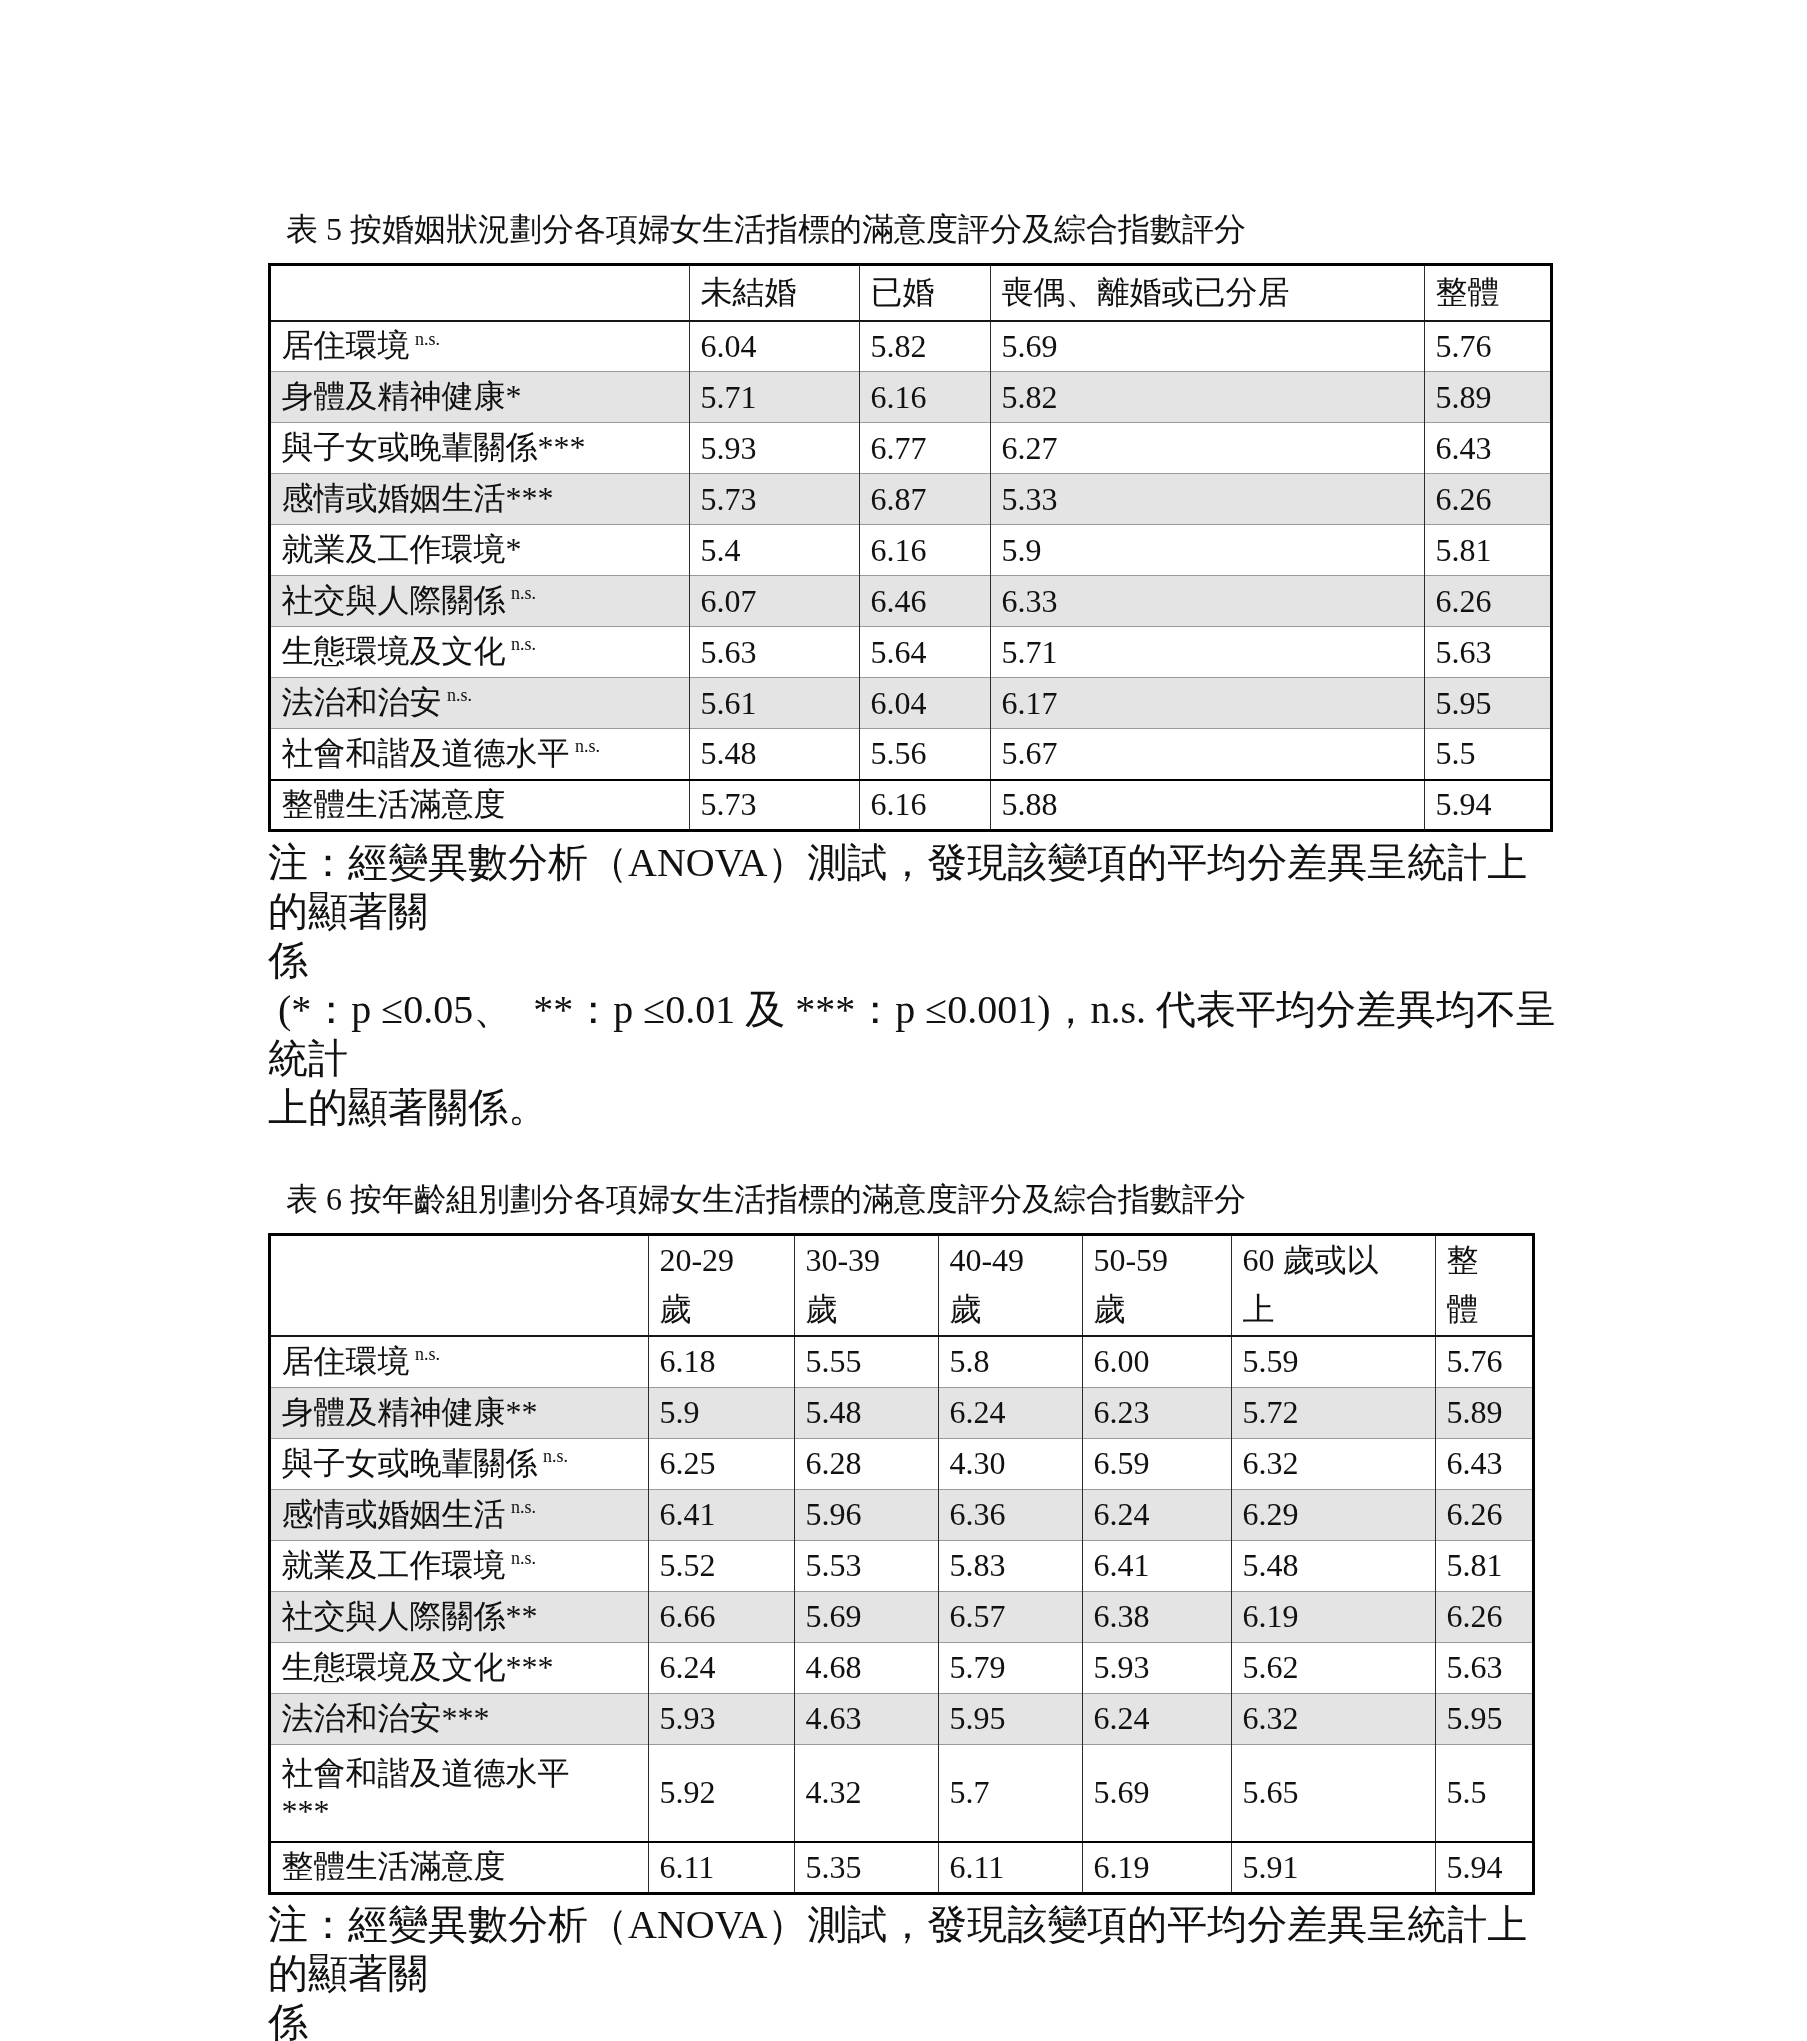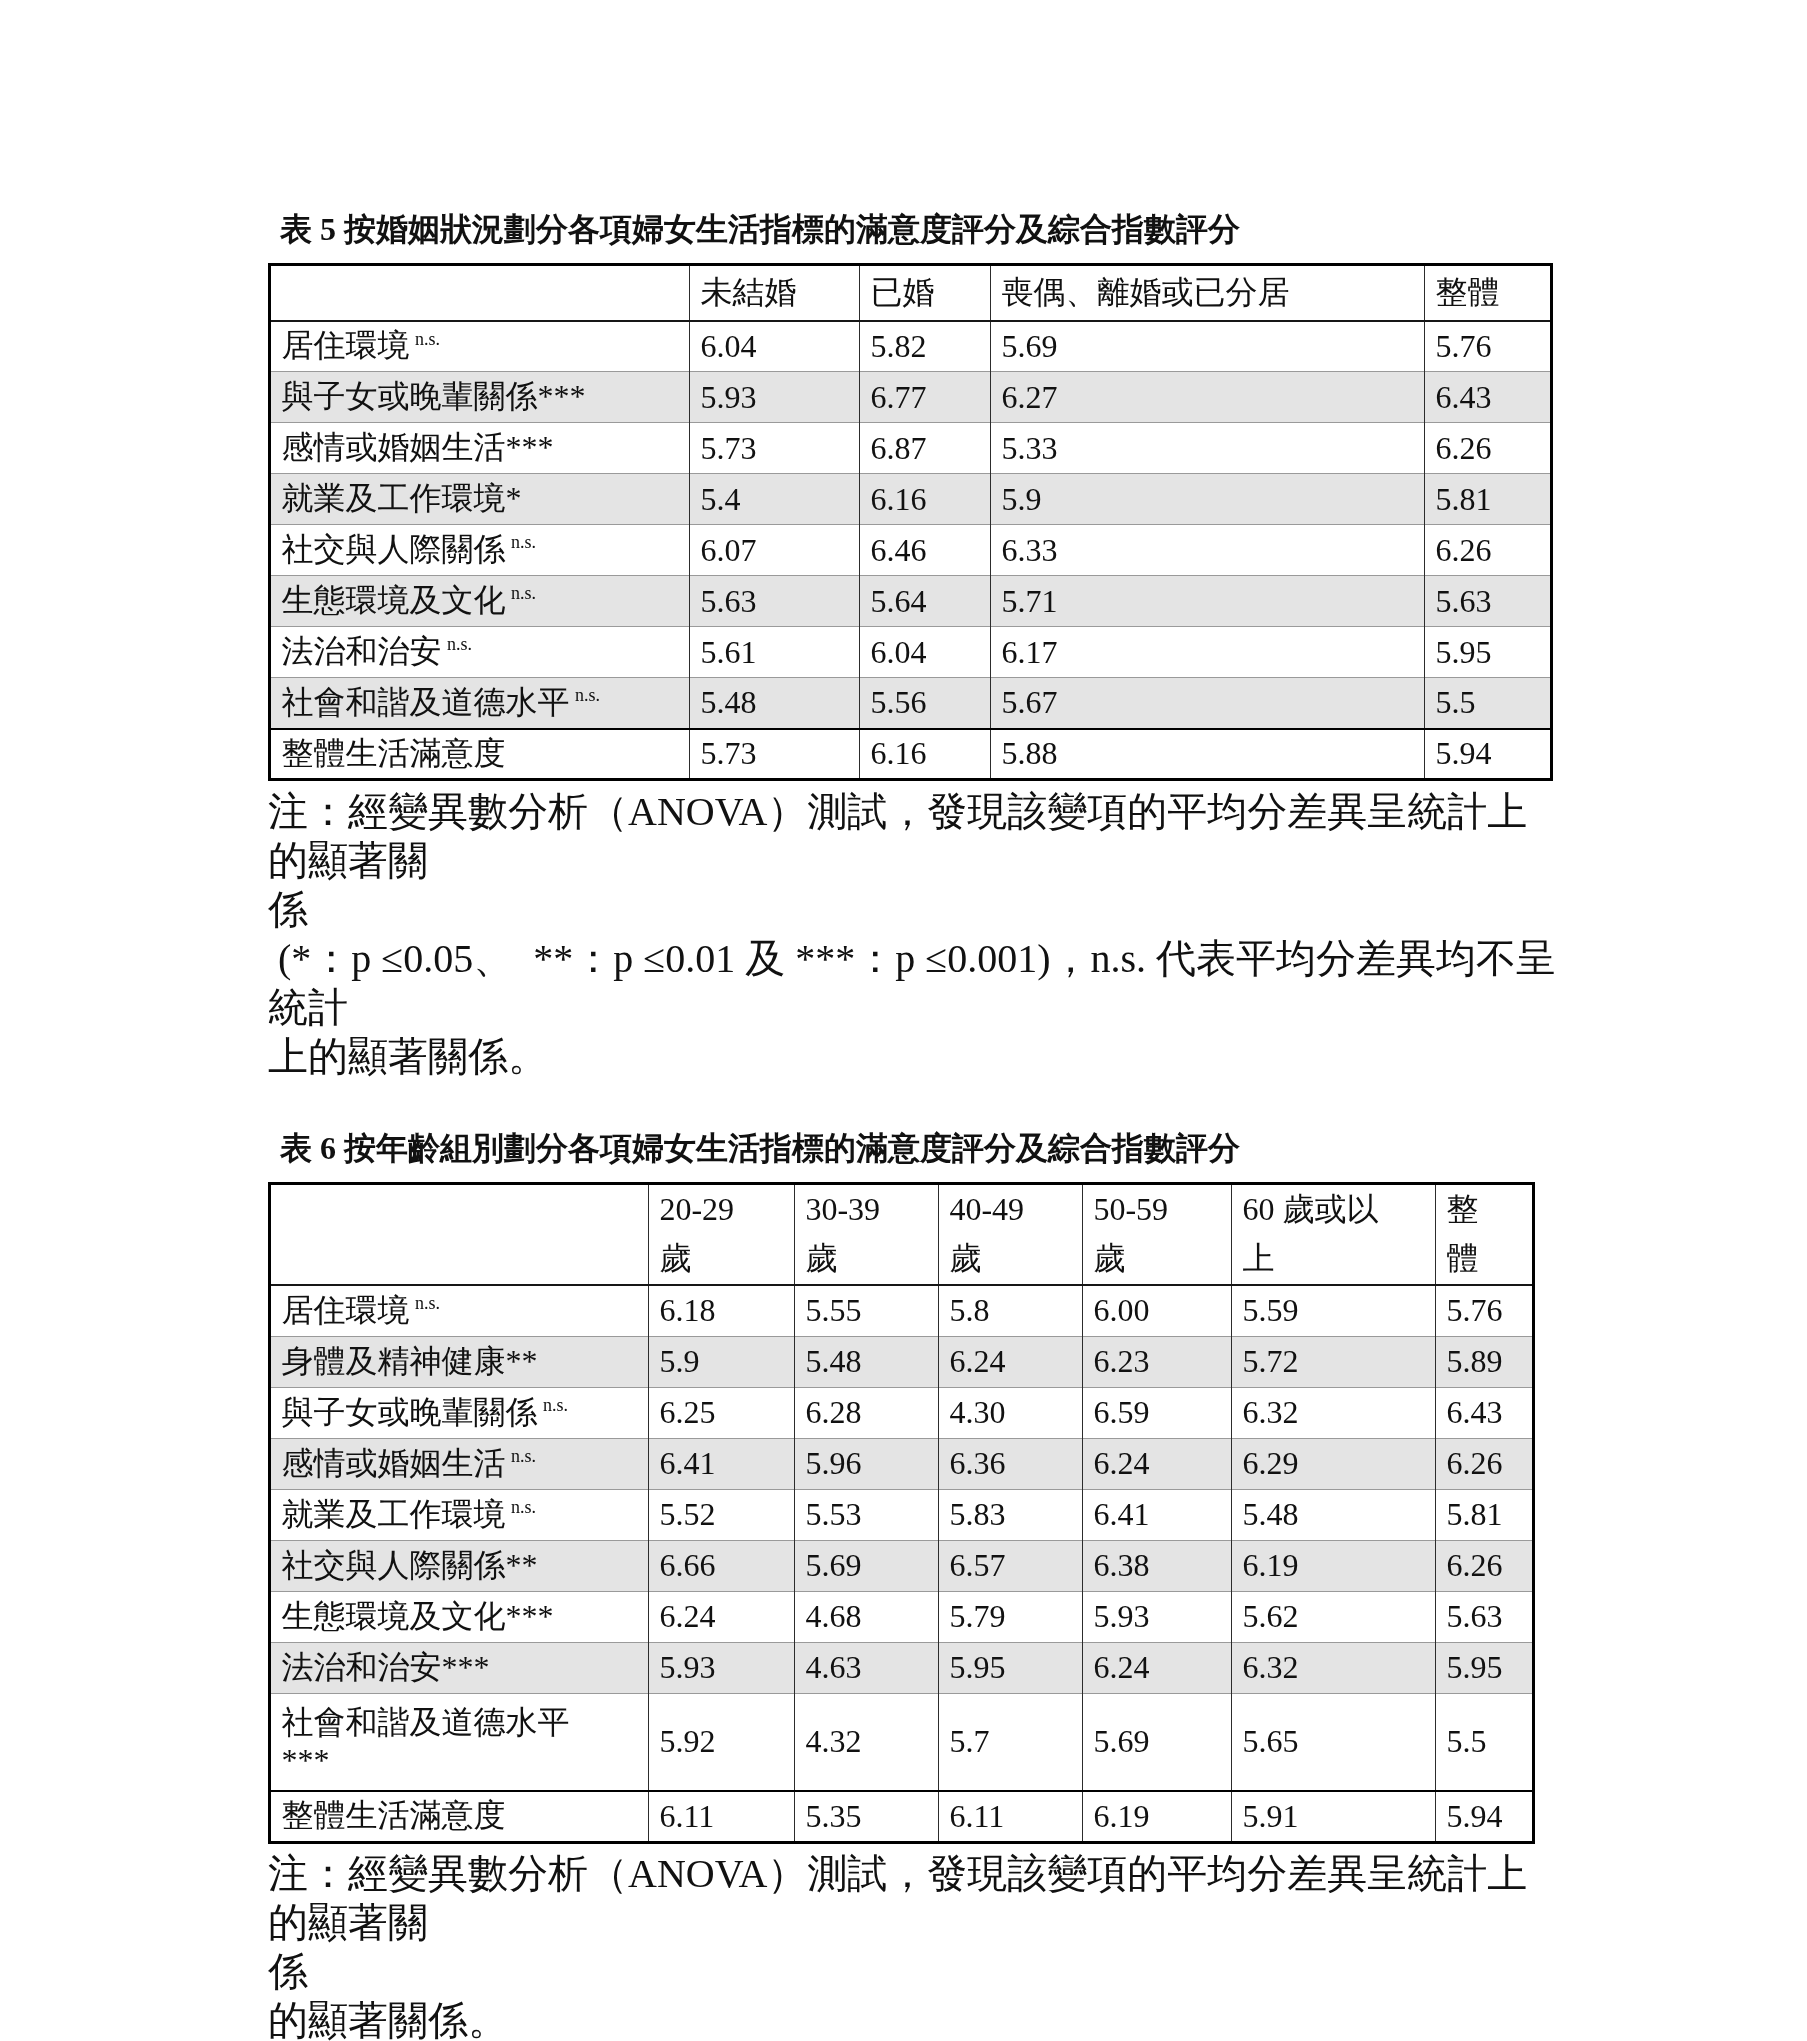--- a/index.html
+++ b/index.html
@@ -16,23 +16,22 @@
   }
   .content {
     position: absolute;
     left: 268px;
     top: 209px;
     width: 1299px;
   }
   .table-title {
     font-size: 32px;
     line-height: 41px;
-    margin: 0 0 13px 12px;
+    margin: 0 0 13px 18px;
     white-space: pre-wrap;
-    font-weight: bold;
   }
   .title6 {
     margin-top: 47px;
   }
   table {
     border-collapse: collapse;
     table-layout: fixed;
     border: 3.8px solid #000000;
   }
   #t5 { width: 1282px; }
@@ -104,20 +103,29 @@
         <td>
             <div class="label-line"><span>居住環境</span><sup class="ns">n.s.</sup></div>
           </td>
         <td>6.04</td>
         <td>5.82</td>
         <td>5.69</td>
         <td>5.76</td>
       </tr>
       <tr>
         <td>
+            <div class="label-line"><span>身體及精神健康*</span><sup class="ns"></sup></div>
+          </td>
+        <td>5.71</td>
+        <td>6.16</td>
+        <td>5.82</td>
+        <td>5.89</td>
+      </tr>
+      <tr>
+        <td>
             <div class="label-line"><span>與子女或晚輩關係***</span><sup class="ns"></sup></div>
           </td>
         <td>5.93</td>
         <td>6.77</td>
         <td>6.27</td>
         <td>6.43</td>
       </tr>
       <tr>
         <td>
             <div class="label-line"><span>感情或婚姻生活***</span><sup class="ns"></sup></div>

